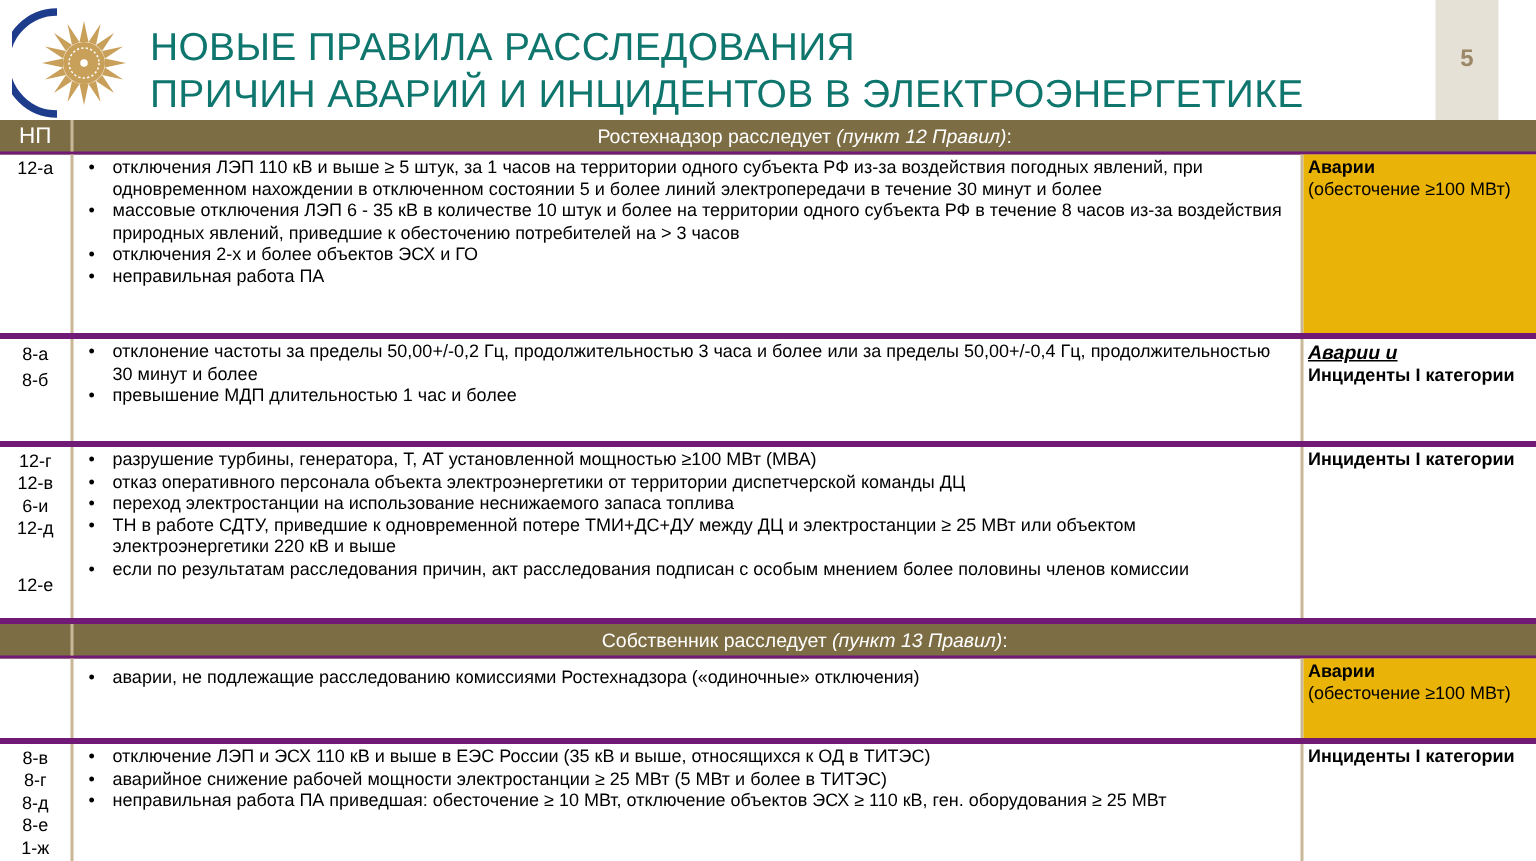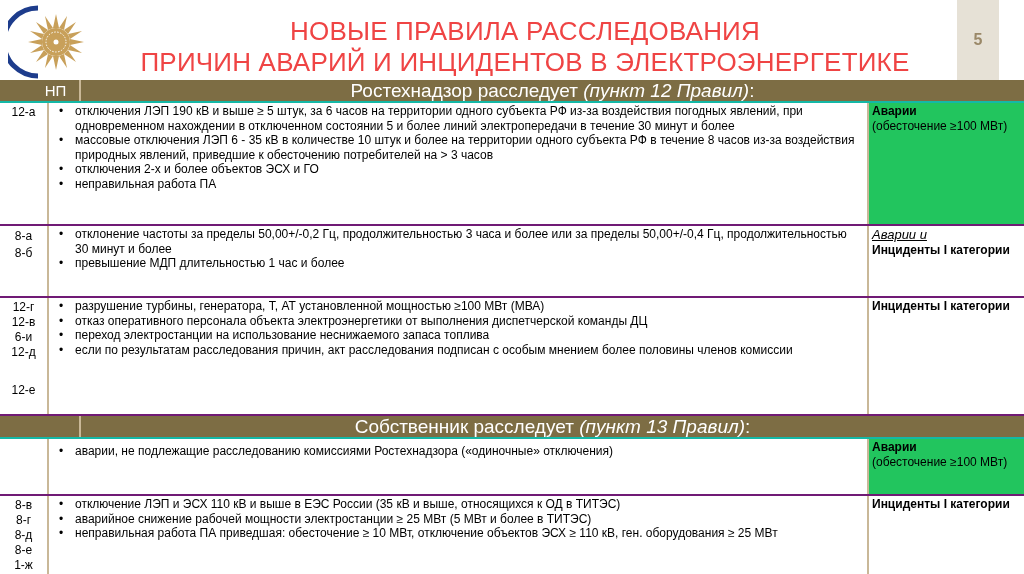--- a/index.html
+++ b/index.html
@@ -3,43 +3,43 @@
 <meta charset="utf-8">
 <style>
   * { box-sizing: border-box; margin: 0; padding: 0; }
   html, body { width: 1024px; height: 574px; overflow: hidden; background: #ffffff; }
   body { font-family: "Liberation Sans", sans-serif; color: #000; position: relative; }
 
   .logo { position: absolute; left: 8px; top: 4px; width: 80px; height: 76px; }
 
   .title {
     position: absolute; left: 100px; top: 16px; width: 850px;
-    text-align: center; color: #ef4444; font-size: 26px; line-height: 31px;
+    text-align: left; color: #0f766e; font-size: 26px; line-height: 31px;
     letter-spacing: 0.2px; font-family: "Liberation Sans", sans-serif;
   }
   .page-num-box {
     position: absolute; left: 957px; top: 0; width: 42px; height: 80px;
     background: #e6e1d6; display: flex; align-items: center; justify-content: center;
     color: #9a8868; font-weight: bold; font-size: 16px;
   }
 
   .tbl { position: absolute; left: 0; top: 80px; width: 1024px; }
-  .row { display: flex; width: 1024px; border-bottom: 2px solid #701a75; }
-  .hdr { background: #7d6d44; color: #fff; height: 23px; border-bottom: 2px solid #14b8a6; padding-left: 32px; }
+  .row { display: flex; width: 1024px; border-bottom: 4px solid #701a75; }
+  .hdr { background: #7d6d44; color: #fff; height: 23px; border-bottom: 2px solid #701a75; }
   .hdr .np { width: 49px; border-right: 2px solid #c9b898; font-size: 15px; font-weight: normal;
              display: flex; align-items: center; justify-content: center; }
-  .hdr .title-cell { flex: 1; font-size: 19px; display: flex; align-items: center; justify-content: center; }
+  .hdr .title-cell { flex: 1; font-size: 13px; display: flex; align-items: center; justify-content: center; }
   .hdr .title-cell em { font-style: italic; }
 
   .c-np { width: 49px; border-right: 2px solid #c9b898; font-size: 12px; text-align: center; line-height: 15px; padding-top: 2px; }
   .c-body { width: 820px; border-right: 2px solid #c9b898; font-size: 12px; line-height: 14.5px; padding: 1px 4px 1px 8px; }
   .c-cat { flex: 1; font-size: 12px; line-height: 15px; padding: 1px 3px; }
-  .c-cat.pink { background: #22c55e; }
+  .c-cat.pink { background: #eab308; }
   .c-cat b { font-weight: bold; }
-  .c-cat u { font-style: italic; font-weight: normal; }
+  .c-cat u { font-style: italic; font-weight: bold; }
 
   ul.bl { list-style: none; }
   ul.bl li { position: relative; padding-left: 18px; }
   ul.bl li::before { content: "•"; position: absolute; left: 2px; top: 0; }
 
   .np-lines span { display: block; }
 </style>
 </head>
 <body>
 
@@ -88,21 +88,21 @@
       <span>Ростехнадзор расследует </span>&nbsp;<em>(пункт 12 Правил)</em><span>:</span>
     </div>
   </div>
 
   <div class="row" style="height:123px">
     <div class="c-np np-lines">
       <span>12-а</span>
     </div>
     <div class="c-body">
       <ul class="bl">
-        <li>отключения ЛЭП 190 кВ и выше ≥ 5 штук, за 6 часов на территории одного субъекта РФ из-за воздействия погодных явлений, при  одновременном нахождении в отключенном состоянии 5 и более линий электропередачи в течение 30 минут и более</li>
+        <li>отключения ЛЭП 110 кВ и выше ≥ 5 штук, за 1 часов на территории одного субъекта РФ из-за воздействия погодных явлений, при  одновременном нахождении в отключенном состоянии 5 и более линий электропередачи в течение 30 минут и более</li>
         <li>массовые отключения ЛЭП 6 - 35 кВ в количестве 10 штук и более на территории одного субъекта РФ в течение 8 часов  из-за воздействия природных  явлений, приведшие к обесточению потребителей на &gt; 3 часов</li>
         <li>отключения 2-х и более объектов ЭСХ и ГО</li>
         <li>неправильная работа ПА</li>
       </ul>
     </div>
     <div class="c-cat pink">
       <b>Аварии</b><br>
       <span>(обесточение ≥100 МВт)</span>
     </div>
   </div>
@@ -128,22 +128,23 @@
     <div class="c-np np-lines">
       <span>12-г</span>
       <span>12-в</span>
       <span>6-и</span>
       <span>12-д</span>
       <span style="margin-top:23px;">12-е</span>
     </div>
     <div class="c-body">
       <ul class="bl">
         <li>разрушение турбины, генератора, Т, АТ установленной мощностью ≥100 МВт  (МВА)</li>
-        <li>отказ оперативного персонала объекта электроэнергетики от выполнения диспетчерской команды ДЦ</li>
+        <li>отказ оперативного персонала объекта электроэнергетики от территории диспетчерской команды ДЦ</li>
         <li>переход электростанции на использование неснижаемого запаса топлива</li>
+        <li>ТН в работе СДТУ, приведшие к одновременной потере ТМИ+ДС+ДУ между ДЦ и электростанции ≥ 25 МВт или объектом электроэнергетики 220 кВ и выше</li>
         <li>если по результатам расследования причин, акт расследования подписан с особым мнением более половины членов комиссии</li>
       </ul>
     </div>
     <div class="c-cat">
       <b>Инциденты I категории</b>
     </div>
   </div>
 
   <div class="row hdr">
     <div class="np"></div>

